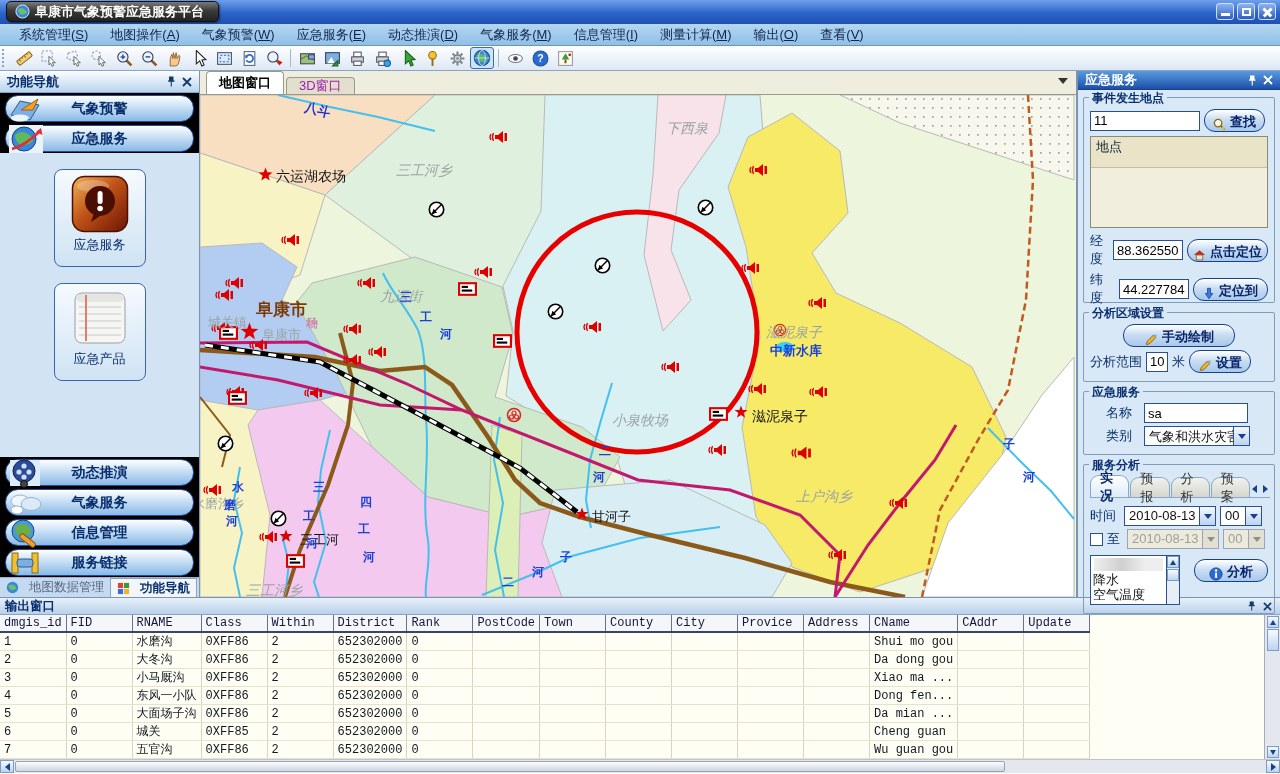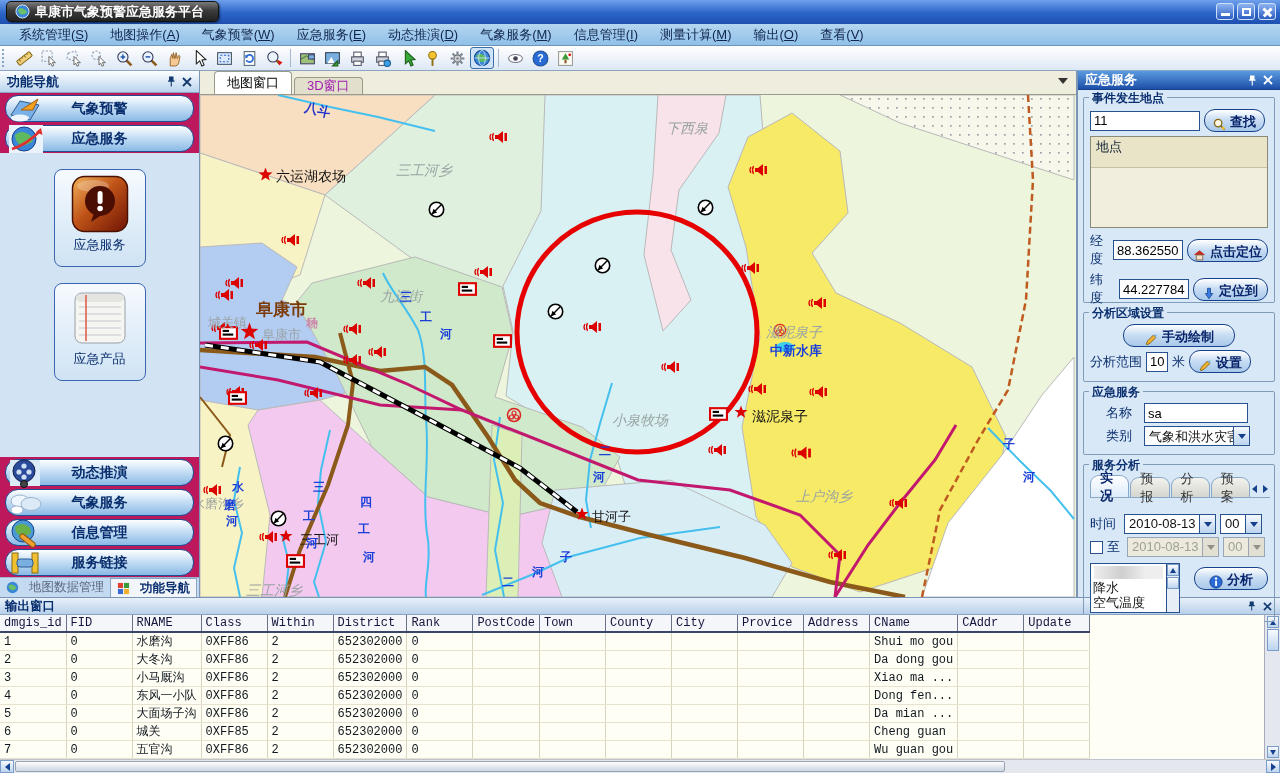--- a/index.html
+++ b/index.html
@@ -31,21 +31,21 @@
     gap:1px; padding-left:2px; border-bottom:1px solid #8aa4c4; flex:0 0 auto; }
   .tb-grip { width:6px; height:18px; border-left:2px dotted #8aa4c4; margin-right:3px; }
   .tb { width:24px; height:22px; display:inline-flex; align-items:center; justify-content:center; border-radius:3px; }
   .tb.active { background:#cfe4f8; border:1px solid #3a6ea5; }
   .tb-sep { width:1px; height:18px; background:#a8b8cc; margin:0 3px; }
 
   
   .main { flex:0 0 526px; display:flex; min-height:0; }
 
   
-  .left-panel { width:200px; background:#be185d; display:flex; flex-direction:column; border-right:1px solid #7c94b4; }
+  .left-panel { width:200px; background:#000000; display:flex; flex-direction:column; border-right:1px solid #7c94b4; }
   .panel-title { height:22px; background:linear-gradient(#fdfeff,#b9d4ee); display:flex; align-items:center;
     padding:0 4px 0 7px; color:#0a2f6e; font-weight:bold; border-bottom:1px solid #8aa4c4; }
   .panel-title .sp { flex:1; }
   .pt-ico { width:16px; height:15px; display:flex; align-items:center; justify-content:center; color:#123; font-size:12px; }
   .panel-title-blue { height:22px; background:linear-gradient(#5a9be0,#1c4fa8); display:flex; align-items:center;
     padding:0 4px 0 7px; color:#fff; font-weight:bold; border-bottom:1px solid #16418c; }
   .panel-title-blue .pt-ico { color:#fff; }
 
   .nav-btn { position:relative; height:27px; margin:2px 5px 1px 5px; border:1.5px solid #1c4f94; border-radius:13px;
     background:linear-gradient(#fdfeff,#cde3f6 40%,#8ab9e6); display:flex; align-items:center; justify-content:center;
@@ -59,21 +59,21 @@
 
   .nav-tabs { height:20px; background:#c4daf0; display:flex; align-items:flex-end; border-top:1px solid #9cb4d0; flex:0 0 auto; }
   .nav-tab { height:19px; display:flex; align-items:center; gap:10px; padding:0 6px; font-size:12.5px; color:#5a6a80; }
   .nav-tab.active { background:#f2f6fb; border:1px solid #8aa4c4; border-bottom:none; color:#0a2f6e; font-weight:bold; }
 
   
   .center { flex:1; display:flex; flex-direction:column; min-width:0; border-right:1px solid #7c94b4; background:#fff; }
   .map-tabs { height:24px; background:#efedde; display:flex; align-items:flex-end; padding-left:6px; border-bottom:1px solid #9a9a8a; position:relative; flex:0 0 auto; }
   .map-tab { height:17px; padding:0 12px; display:flex; align-items:center; font-size:13px; color:#a21caf;
     background:#e2dfcc; border:1px solid #9a9a8a; border-bottom:none; border-radius:4px 4px 0 0; margin-right:2px; }
-  .map-tab.active { background:#fff; font-weight:normal; color:#000; height:23px;margin-left:8px; }
+  .map-tab.active { background:#fff; font-weight:bold; color:#000; height:23px; }
   .map-dd { position:absolute; right:8px; top:7px; width:0; height:0; border-left:5px solid transparent; border-right:5px solid transparent; border-top:6px solid #333; }
   .map-wrap { flex:1; position:relative; overflow:hidden; background:#edf5dc; }
   svg.map { display:block; }
   .ml-gray  { fill:#9aa3a3; font-style:italic; font-size:14px; }
   .ml-gray2 { fill:#9aa3a3; font-size:13px; }
   .ml-black { fill:#121212; font-size:14px; }
   .ml-black2{ fill:#121212; font-size:13px; }
   .ml-brown { fill:#7b3a06; font-weight:bold; font-size:17px; }
   .ml-blue  { fill:#2233cc; font-size:13px; font-weight:bold; }
   .ml-blue2 { fill:#1a3fd8; font-size:12px; font-weight:bold; }
@@ -774,21 +774,21 @@
             </div>
           <span class="an-scroll">
             <span>
                 <i class="tri-l"></i>
               </span>
             <span>
                 <i class="tri-r"></i>
               </span>
           </span>
         </div>
-        <div class="row" style="margin-top:16px">
+        <div class="row" style="margin-top:8px">
           <span class="lbl" style="width:30px">时间</span>
           <span class="combo" style="width:92px">
             <span class="val" style="flex:1">2010-08-13</span>
             <span class="drop">
                 <i></i>
               </span>
           </span>
           <span class="combo" style="width:42px">
             <span class="val" style="flex:1">00</span>
             <span class="drop">

